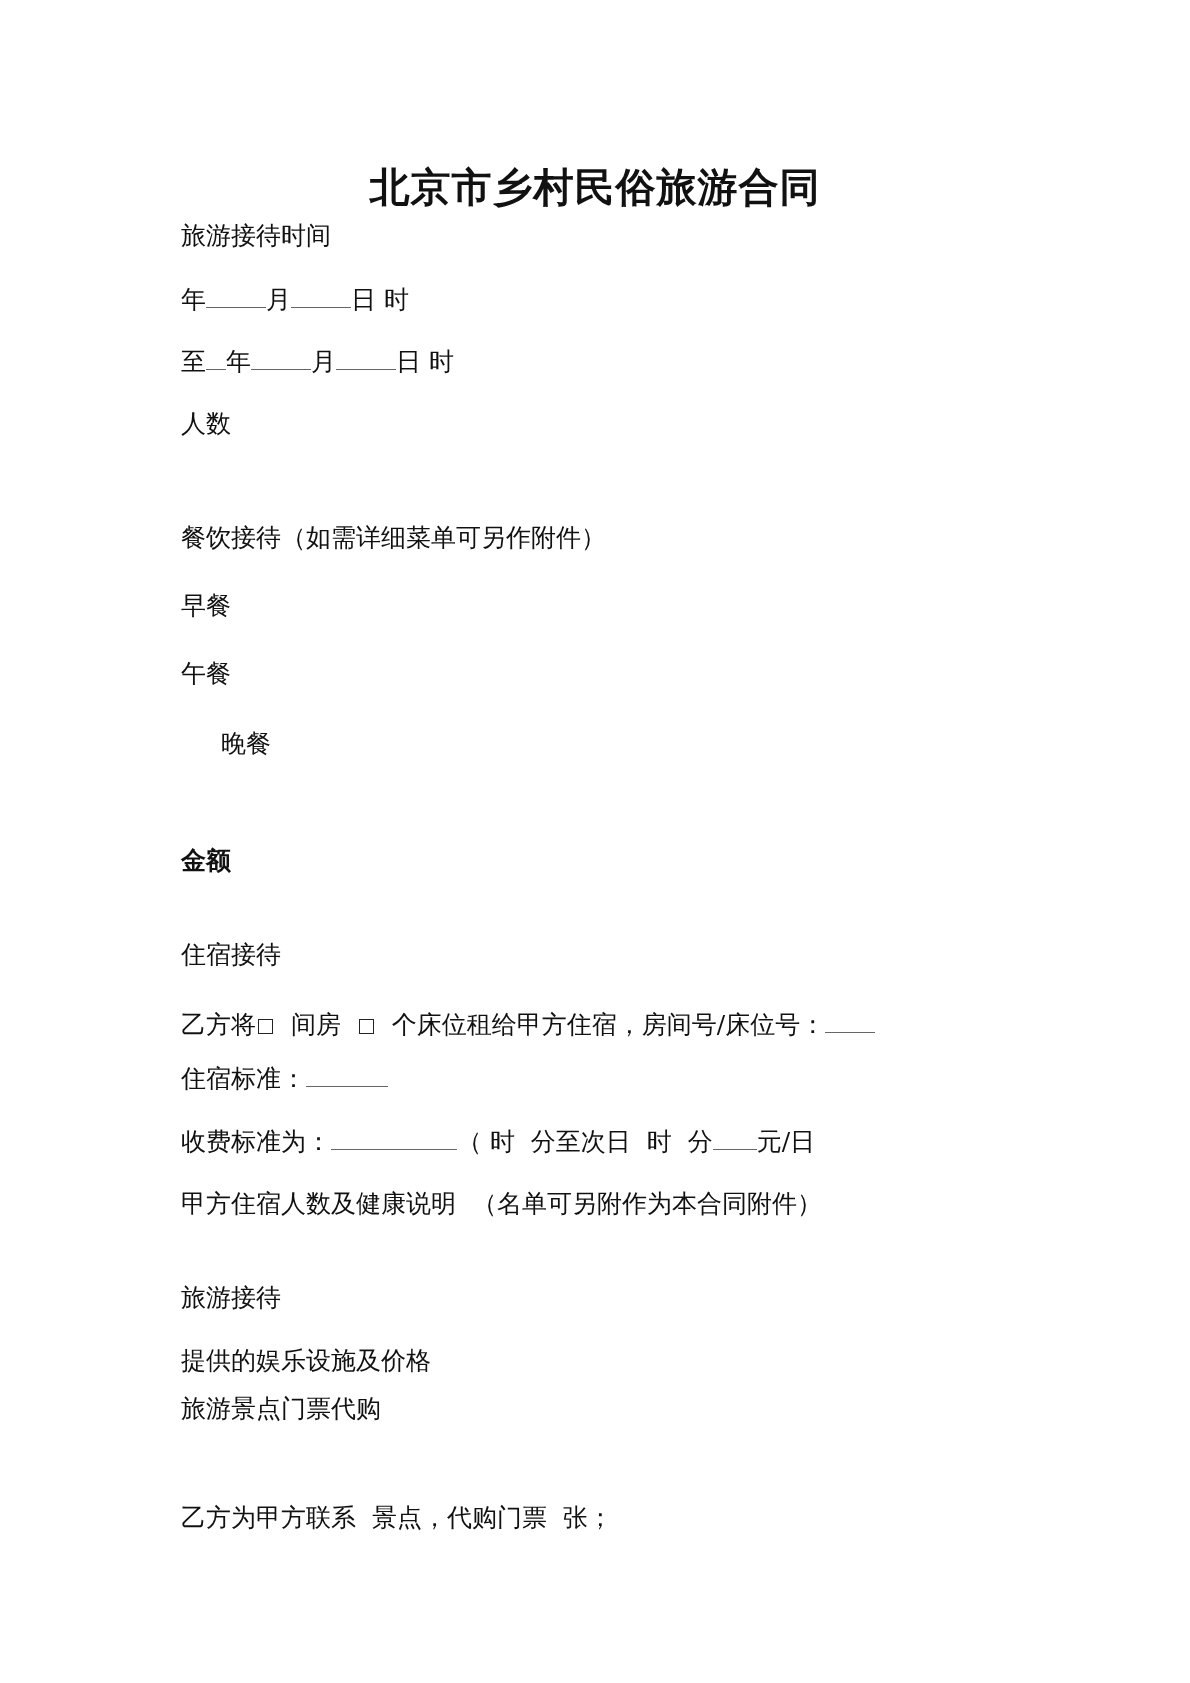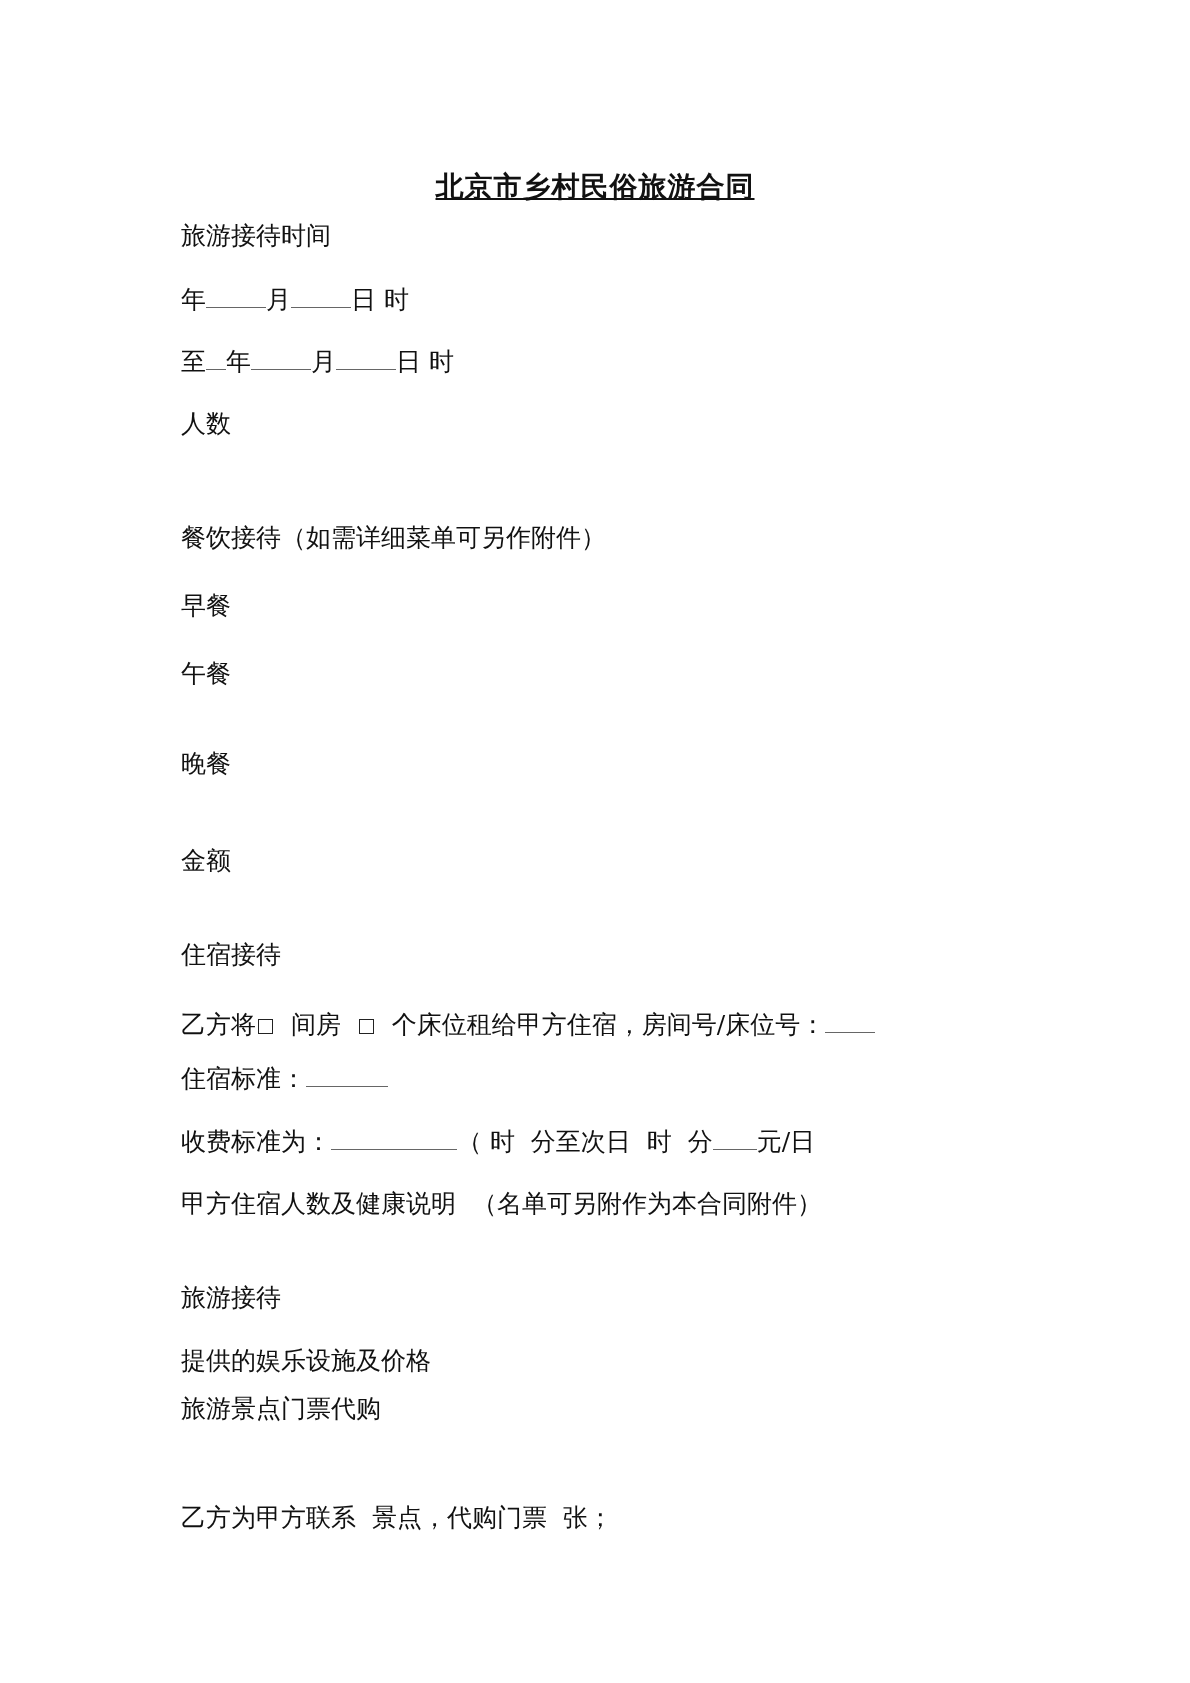--- a/index.html
+++ b/index.html
@@ -14,26 +14,25 @@
       overflow: hidden;
       font-family: "DejaVu Serif", "Liberation Serif", serif;
       color: #111111;
     }
     .title {
       position: absolute;
       left: 0;
       width: 1190px;
       top: 163px;
       text-align: center;
-      font-size: 28px;
+      font-size: 40px;
       font-weight: bold;
       letter-spacing: 1px;
       line-height: 48px;
       margin: 0;
-      text-decoration: underline;
     }
     .line {
       position: absolute;
       left: 181px;
       font-size: 25px;
       line-height: 24px;
       white-space: pre;
     }
     .blank {
       display: inline-block;
@@ -62,23 +61,23 @@
 <div class="line" style="top:350px;"><span>至</span><span class="blank" style="width:20px;"></span><span>年</span><span class="blank" style="width:60px;"></span><span>月</span><span class="blank" style="width:60px;"></span><span>日</span><span> </span><span>时</span></div>
 
 <div class="line" style="top:412px;">人数</div>
 
 <div class="line" style="top:506px;margin-top:20px;">餐饮接待（如需详细菜单可另作附件）</div>
 
 <div class="line" style="top:594px;">早餐</div>
 
 <div class="line" style="top:662px;">午餐</div>
 
-<div class="line" style="top:752px;">晚餐</div>
+<div class="line" style="top:732px;margin-left:40px;">晚餐</div>
 
-<div class="line" style="top:849px;">金额</div>
+<div class="line" style="top:849px;font-weight:bold;">金额</div>
 
 <div class="line" style="top:943px;">住宿接待</div>
 
 <div class="line" style="top:1005px;margin-top:8px;"><span>乙方将</span><span class="box"></span><span>  </span><span>间房</span><span>  </span><span class="box"></span><span>  </span><span>个床位租给甲方住宿，房间号/床位号：</span><span class="blank" style="width:50px;"></span></div>
 
 <div class="line" style="top:1068px;font-family:Liberation Mono, monospace;"><span>住宿标准：</span><span class="blank" style="width:82px;"></span></div>
 
 <div class="line" style="top:1130px;"><span>收费标准为：</span><span class="blank" style="width:126px;"></span><span>（ 时  分至次日  时  分</span><span class="blank" style="width:44px;"></span><span>元/日</span></div>
 
 <div class="line" style="top:1192px;">甲方住宿人数及健康说明  （名单可另附作为本合同附件）</div>

